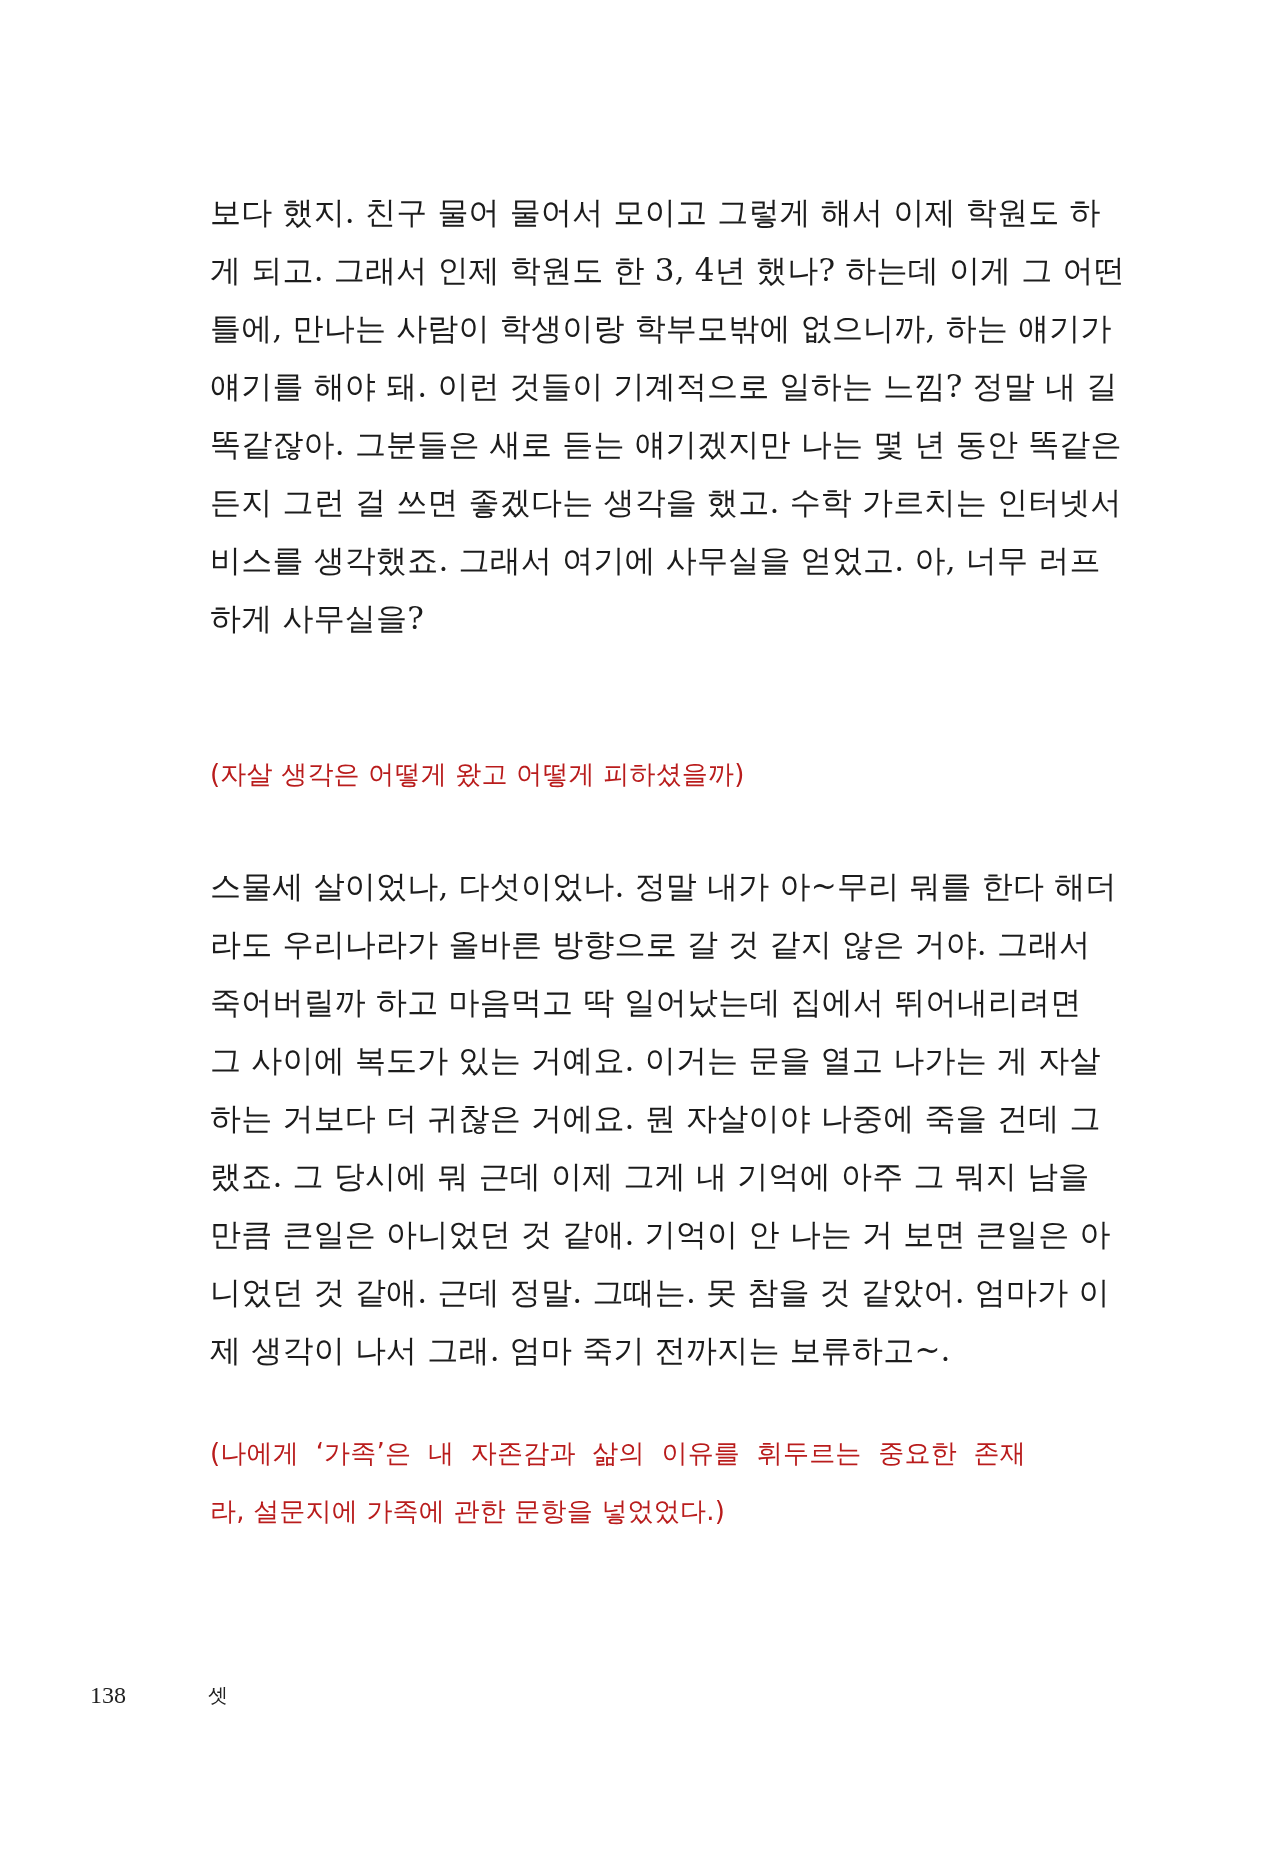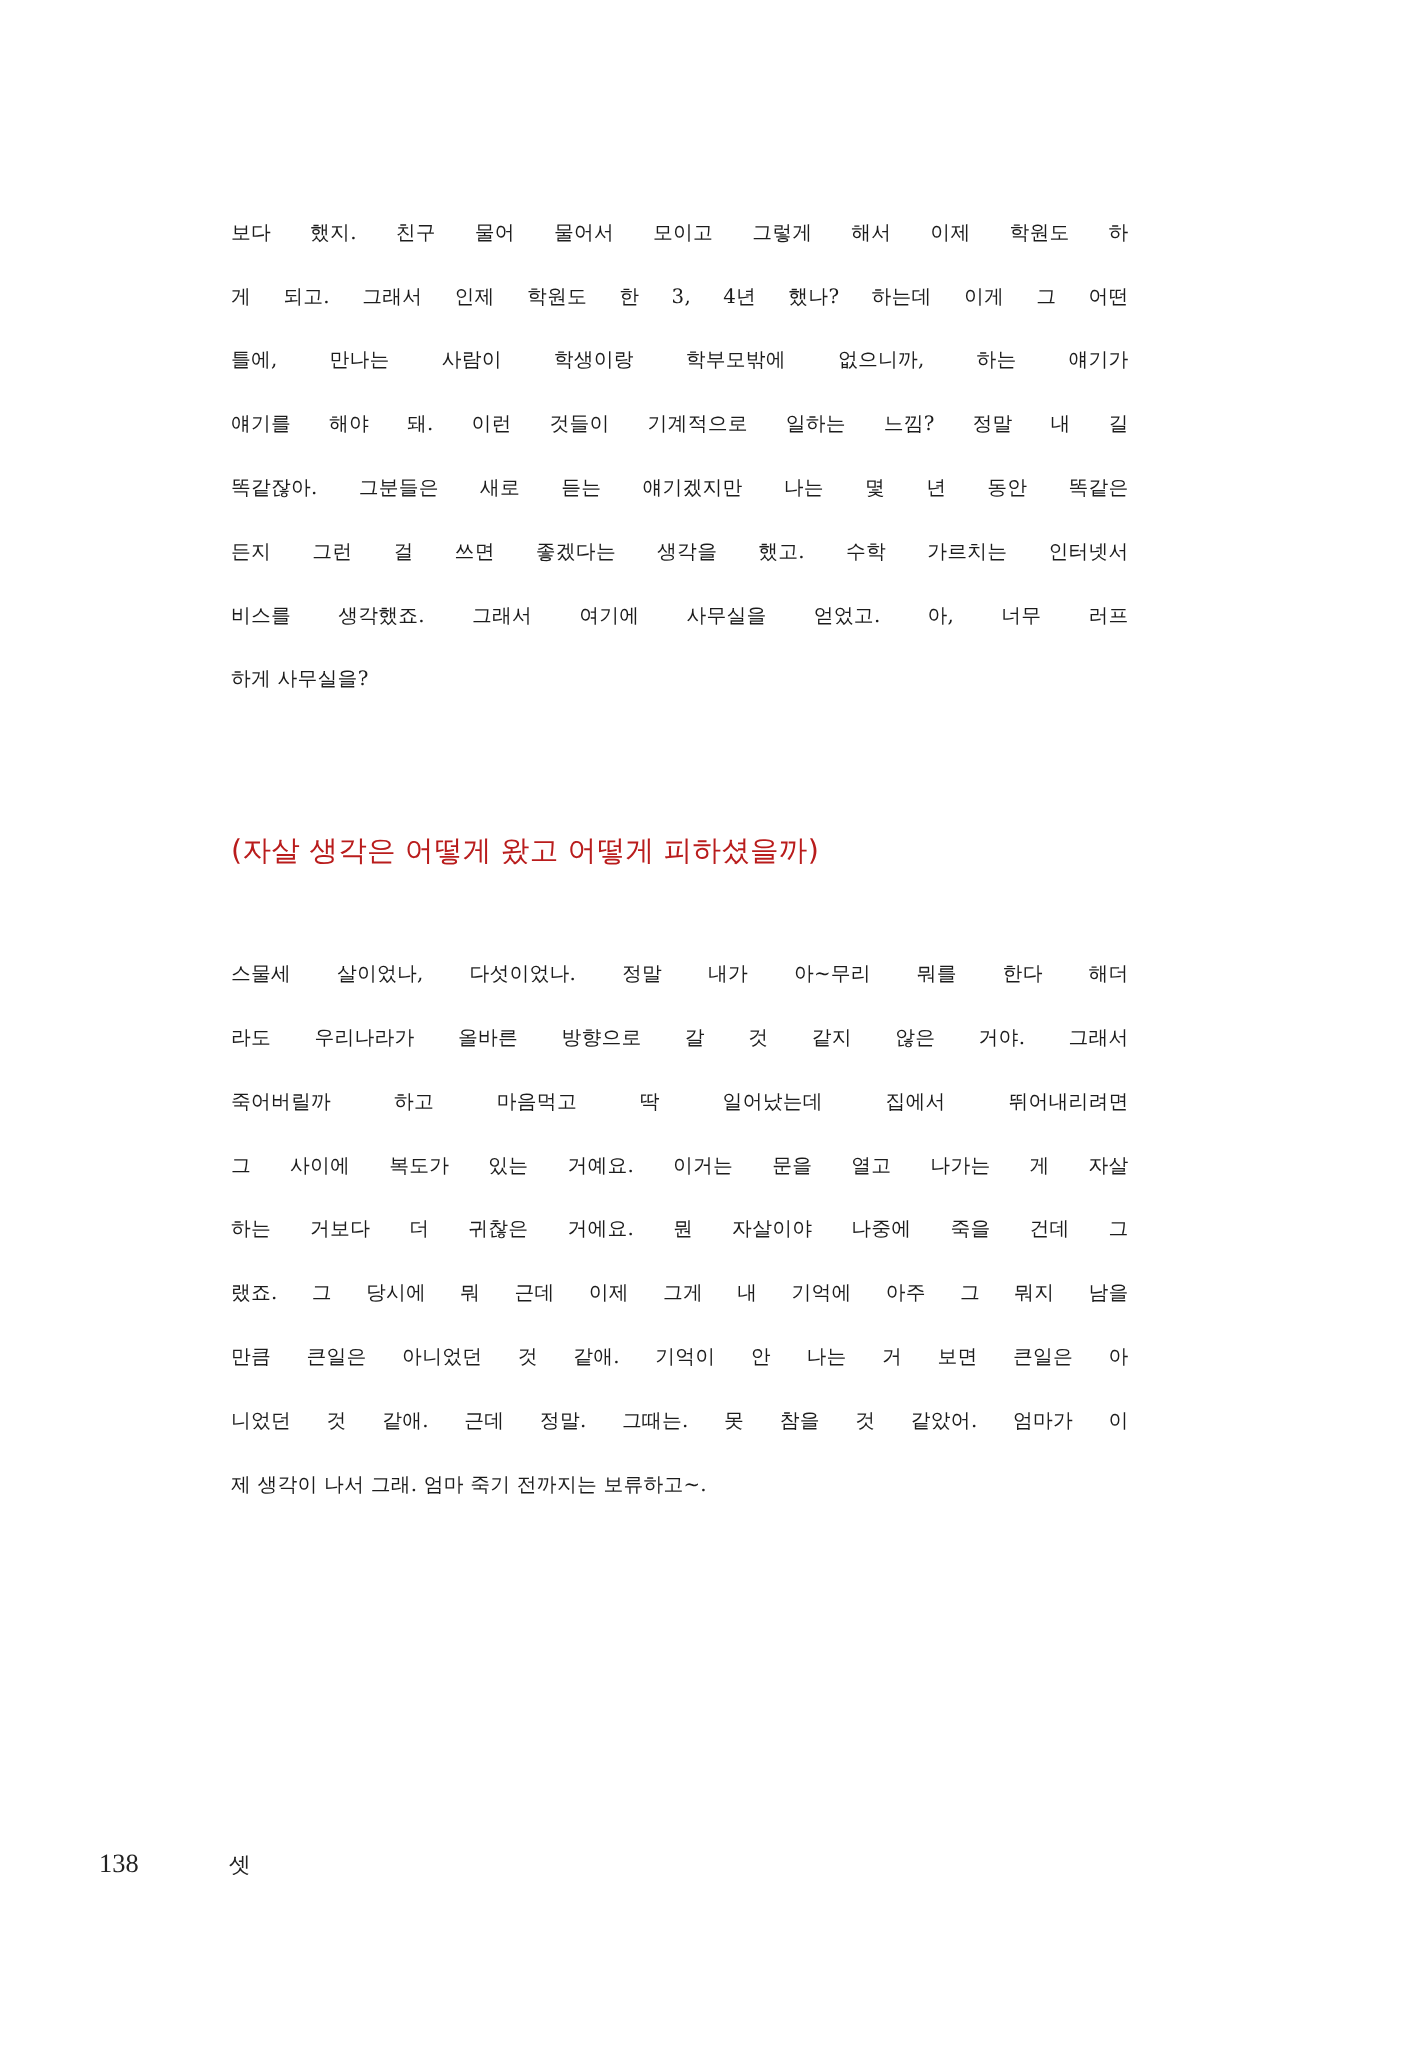--- a/index.html
+++ b/index.html
@@ -24,21 +24,21 @@
     .text-block {
       position: absolute;
       left: 210px;
       width: 816px;
     }
     .line {
       display: block;
       height: 58px;
       line-height: 58px;
       font-family: "DejaVu Serif", "Liberation Serif", serif;
-      font-size: 18px;
+      font-size: 31px;
       white-space: nowrap;
       text-align: justify;
       text-align-last: justify;
       letter-spacing: 0.2px;
       color: #1c1c1c;
     }
     .line.last {
       text-align-last: left;
     }
     .heading .line {
@@ -95,17 +95,21 @@
     <span class="line">라도 우리나라가 올바른 방향으로 갈 것 같지 않은 거야. 그래서</span>
     <span class="line">죽어버릴까 하고 마음먹고 딱 일어났는데 집에서 뛰어내리려면</span>
     <span class="line">그 사이에 복도가 있는 거예요. 이거는 문을 열고 나가는 게 자살</span>
     <span class="line">하는 거보다 더 귀찮은 거에요. 뭔 자살이야 나중에 죽을 건데 그</span>
     <span class="line">랬죠. 그 당시에 뭐 근데 이제 그게 내 기억에 아주 그 뭐지 남을</span>
     <span class="line">만큼 큰일은 아니었던 것 같애. 기억이 안 나는 거 보면 큰일은 아</span>
     <span class="line">니었던 것 같애. 근데 정말. 그때는. 못 참을 것 같았어. 엄마가 이</span>
     <span class="line last">제 생각이 나서 그래. 엄마 죽기 전까지는 보류하고~.</span>
   </div>
 
+  <div class="text-block heading" id="heading-2">
+    <span class="line">(나에게 ‘가족’은 내 자존감과 삶의 이유를 휘두르는 중요한 존재</span>
+    <span class="line last">라, 설문지에 가족에 관한 문항을 넣었었다.)</span>
+  </div>
 
   <div class="footer-page-number">138</div>
   <div class="footer-chapter">셋</div>
 
 </div>
 
 </body></html>

